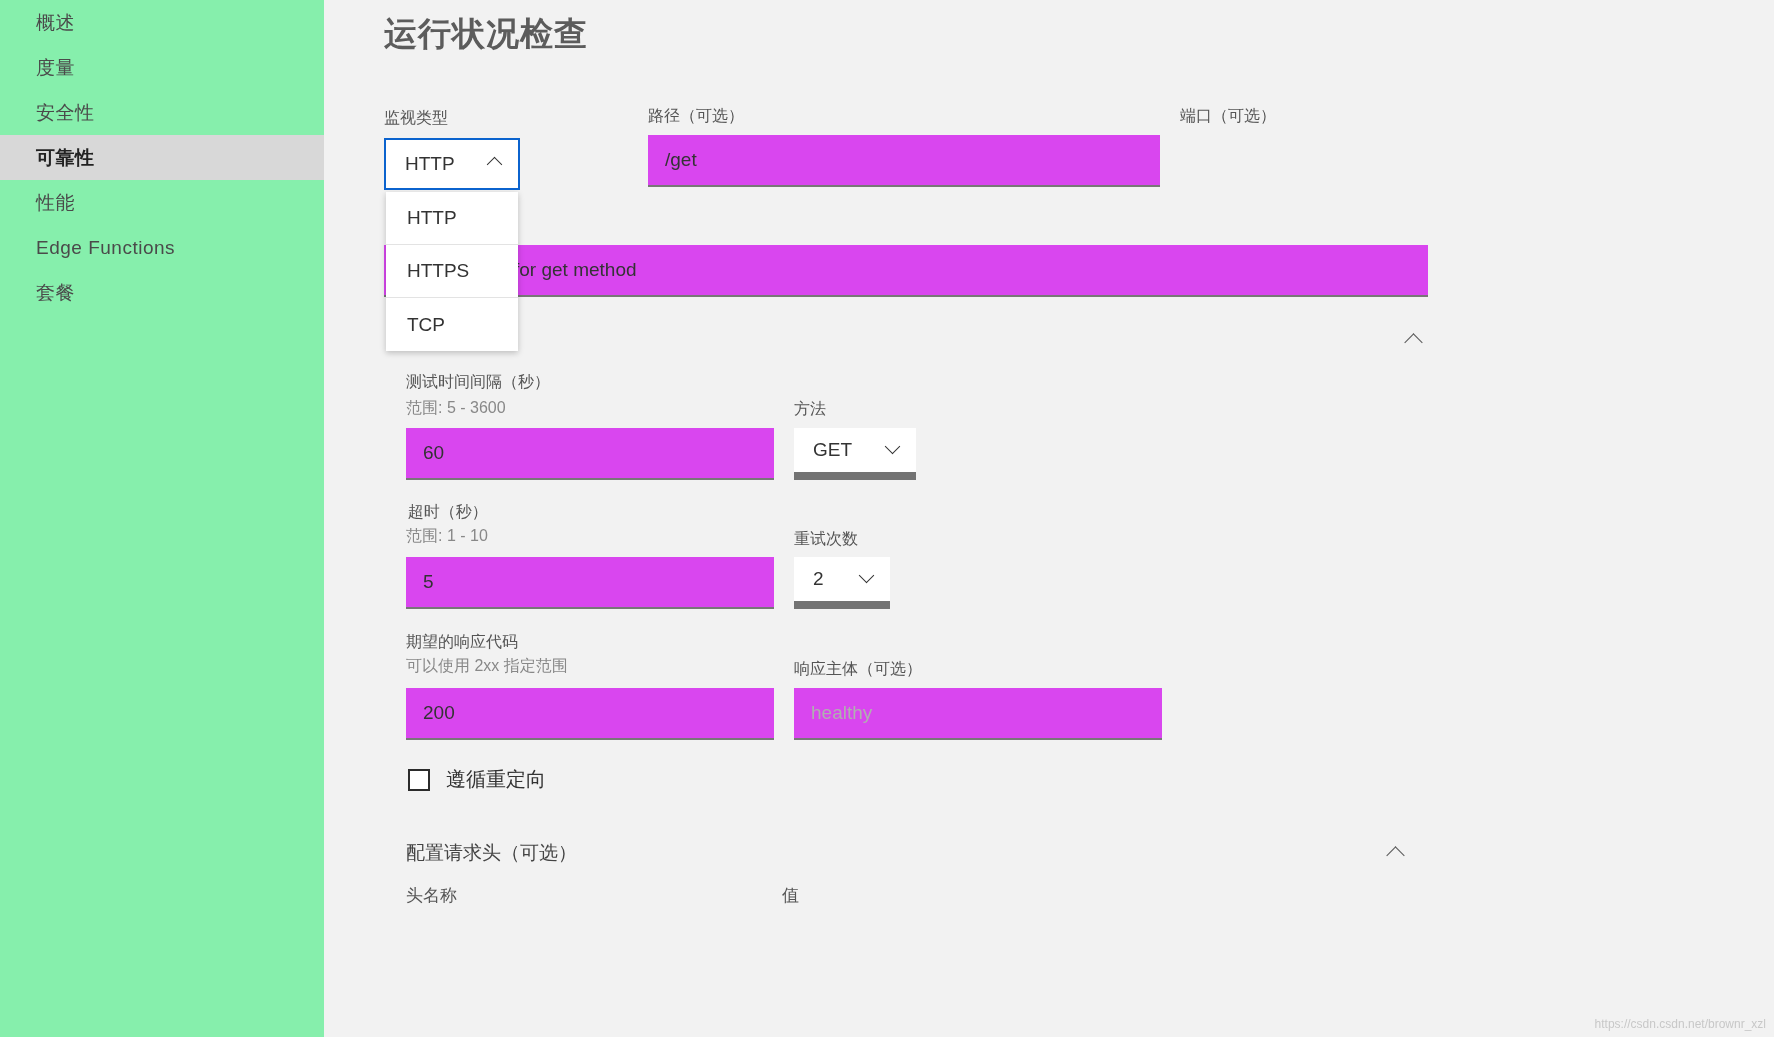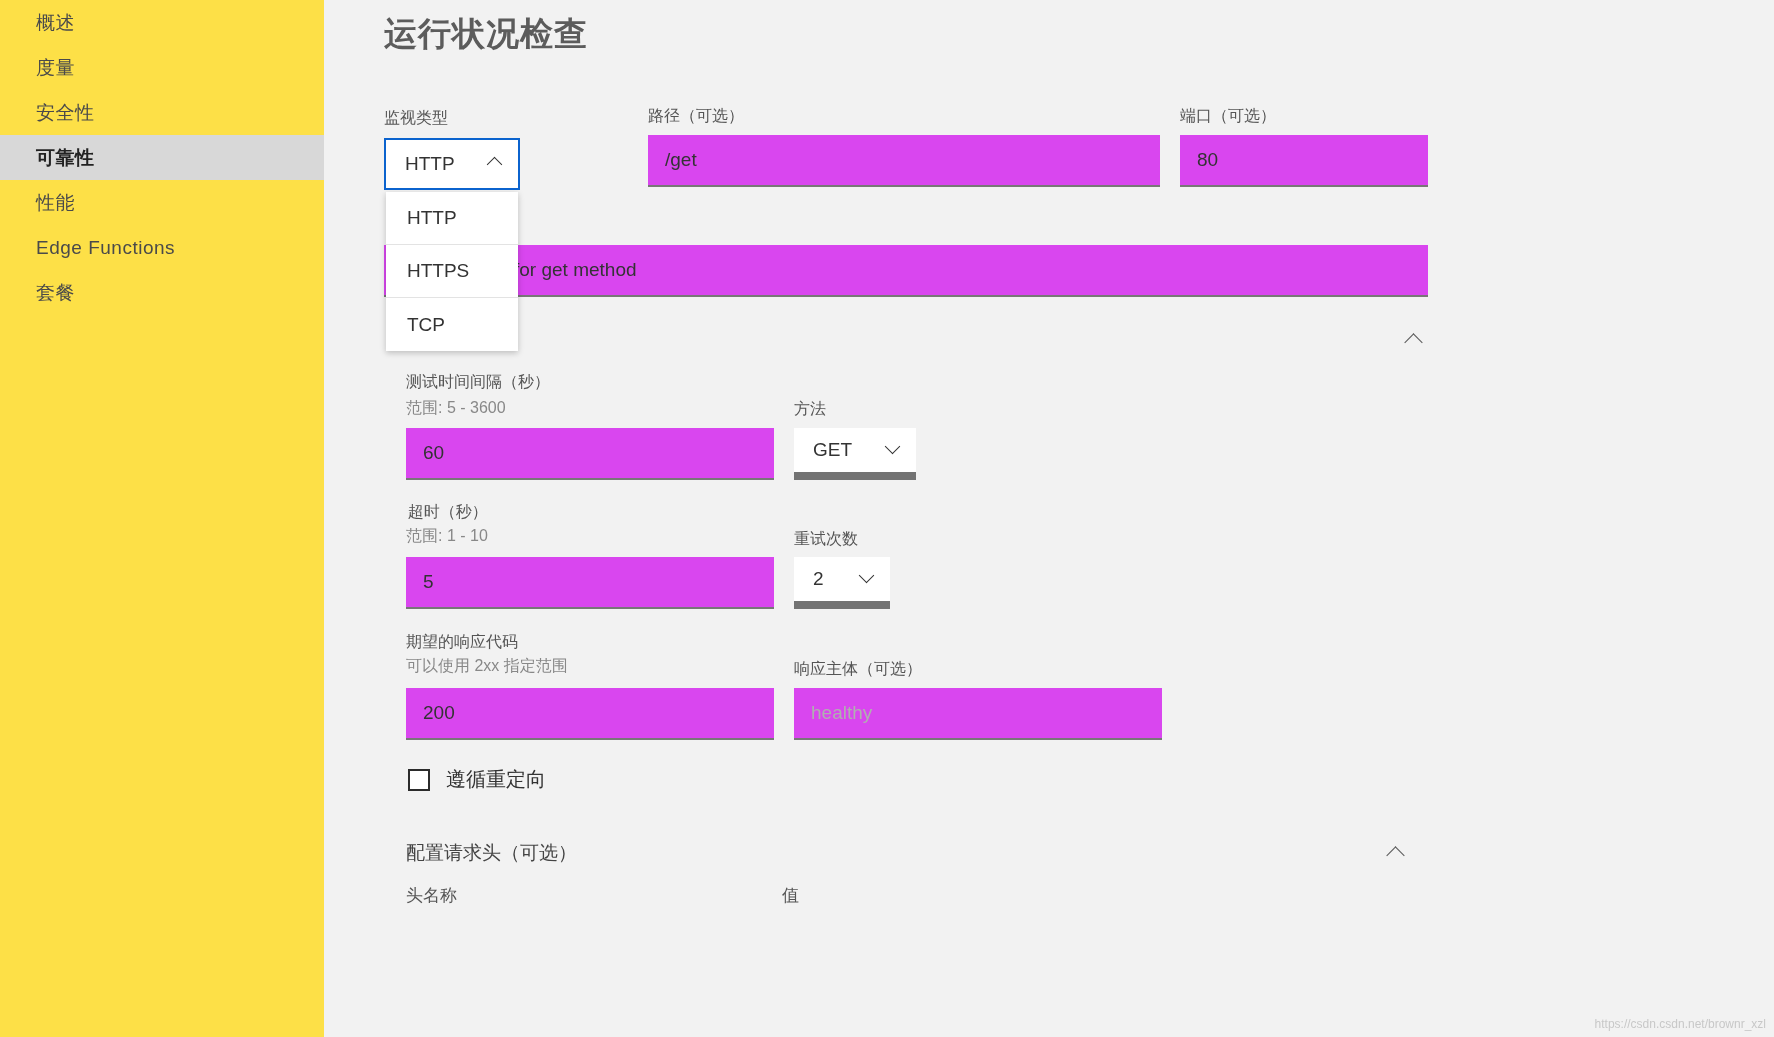--- a/index.html
+++ b/index.html
@@ -8,21 +8,21 @@
     height: 1037px;
     background: #f2f2f2;
     font-family: "Liberation Sans", "DejaVu Sans", sans-serif;
     overflow: hidden;
   }
   .page { position: relative; width: 1774px; height: 1037px; background: #f2f2f2; }
 
   
   .sidebar {
     position: absolute; left: 0; top: 0; width: 324px; height: 1037px;
-    background: #fde047;
+    background: #86efac;
   }
   .side-item {
     height: 45px; display: flex; align-items: center;
     padding-left: 36px; font-size: 19px; color: #4a4a4a;
     letter-spacing: .5px; cursor: pointer;
   }
   .side-item.active { background: #d8d8d8; color: #222; font-weight: bold; }
 
   
   .main { position: absolute; left: 324px; top: 0; right: 0; bottom: 0; }
@@ -131,23 +131,20 @@
     <h1 class="page-title">运行状况检查</h1>
 
     <div class="field-label" style="position:absolute;left:60px;top:107px;">监视类型</div>
 
     <div class="field-label" style="position:absolute;left:324px;top:105px;">路径（可选）</div>
     <div style="position:absolute;left:324px;top:135px;width:512px;">
       <input class="txt-input" value="/get" style="">
     </div>
 
     <div class="field-label" style="position:absolute;left:856px;top:105px;">端口（可选）</div>
-    <div style="position:absolute;left:856px;top:135px;width:248px;">
-      <input class="txt-input" value="80" style="">
-    </div>
 
     <div style="position:absolute;left:60px;top:245px;width:1044px;">
       <input class="txt-input" style="padding-left: 130px;" value="for get method">
     </div>
 
     <div class="collapse-chev" style="position:absolute;left:1080px;top:330px;"></div>
 
     <div class="sel-box focused" style="position:absolute;left:60px;top:138px;width:136px;z-index:50;">
       <span>HTTP</span>
       <span class="chev"></span>

